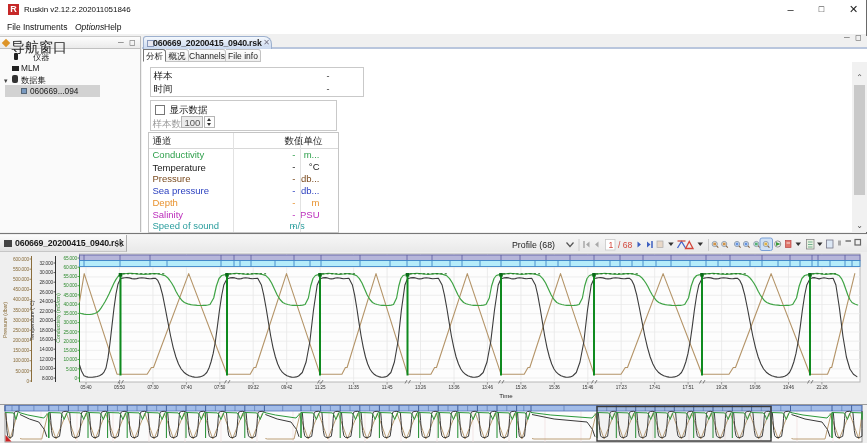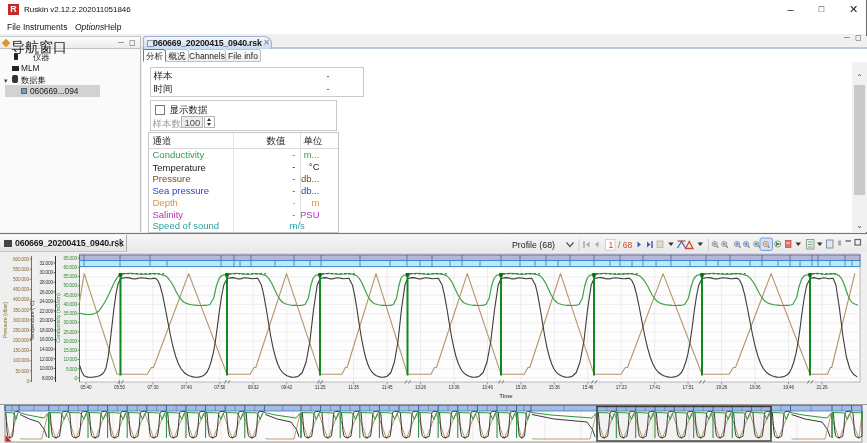--- a/index.html
+++ b/index.html
@@ -110,21 +110,21 @@
       <div class="flabel" style="left:2px; top:17px; color:#9a9a9a;">样本数</div>
       <div style="position:absolute; left:30px; top:14.5px; width:22.5px; height:12.5px; background:#ececec; border:1px solid #b5b5b5; font-size:9.5px; color:#555; padding-left:3px;">100</div>
       <div style="position:absolute; left:53.5px; top:14.5px; width:10.5px; height:12.5px; background:#fdfdfd; border:1px solid #b5b5b5;">
         <div style="position:absolute;left:2.2px;top:1.5px;width:0;height:0;border-left:2.8px solid transparent;border-right:2.8px solid transparent;border-bottom:3.2px solid #333;"></div>
         <div style="position:absolute;left:2.2px;bottom:1.5px;width:0;height:0;border-left:2.8px solid transparent;border-right:2.8px solid transparent;border-top:3.2px solid #333;"></div>
       </div>
     </div>
 
     <div id="tbl">
       <div class="cell" style="left:4px; top:2.5px; color:#222;">通道</div>
-      <div class="cell" style="left:111px; top:2.5px; color:#222;padding-left:7px;">数值</div>
+      <div class="cell" style="left:129px; top:2.5px; color:#222;padding-left:7px;">数值</div>
       <div class="cell" style="left:155px; top:2.5px; color:#222;">单位</div>
       <div style="position:absolute; left:0; top:15px; width:100%; height:1px; background:#d8d8d8;"></div>
         <div class="cell" style="left:4px; top:16.5px; color:#2fa04c;">Conductivity</div>
         <div class="cell" style="top:16.5px; color:#2fa04c; text-align:right; width:12px; left:135px;">-</div>
         <div class="cell" style="top:16.5px; color:#2fa04c; text-align:right; width:30px; left:141px;">m...</div>
         <div class="cell" style="left:4px; top:29px; color:#1a1a1a;">Temperature</div>
         <div class="cell" style="top:28.4px; color:#1a1a1a; text-align:right; width:12px; left:135px;">-</div>
         <div class="cell" style="top:28.4px; color:#1a1a1a; text-align:right; width:30px; left:141px;">°C</div>
         <div class="cell" style="left:4px; top:40.3px; color:#7a4a1e;">Pressure</div>
         <div class="cell" style="top:40.3px; color:#7a4a1e; text-align:right; width:12px; left:135px;">-</div>

